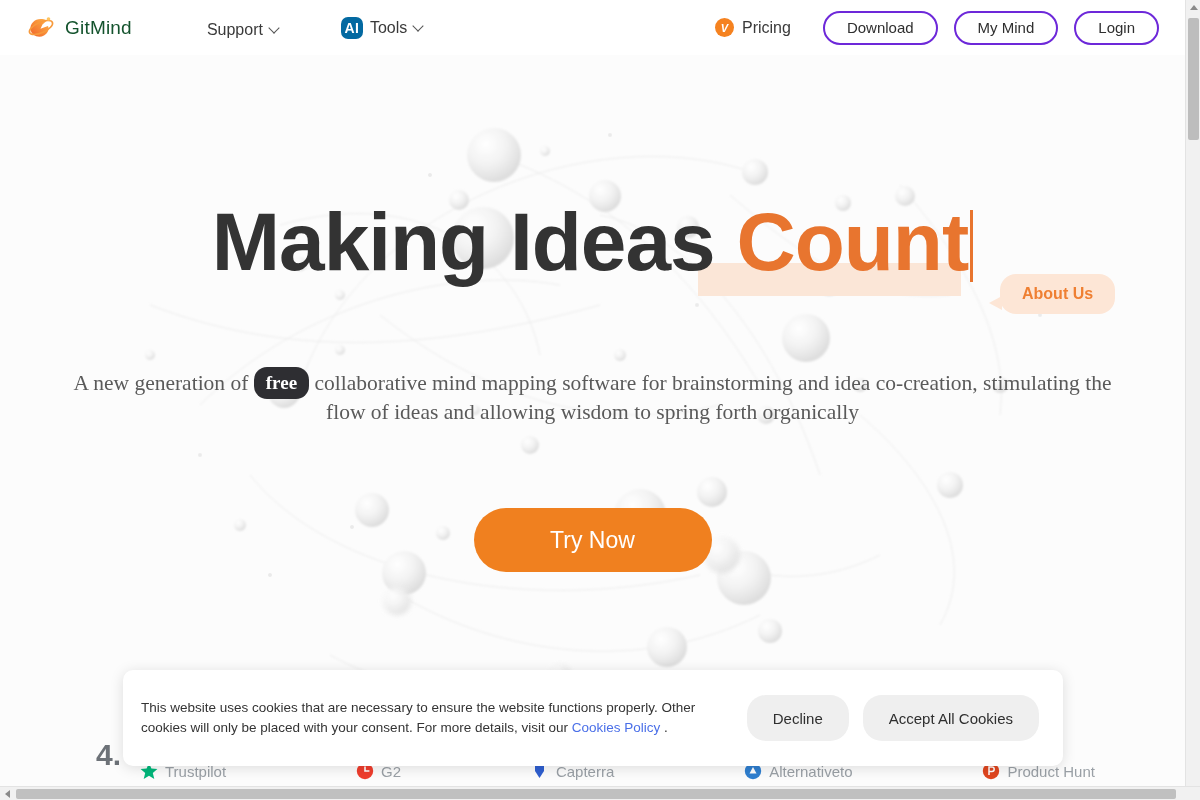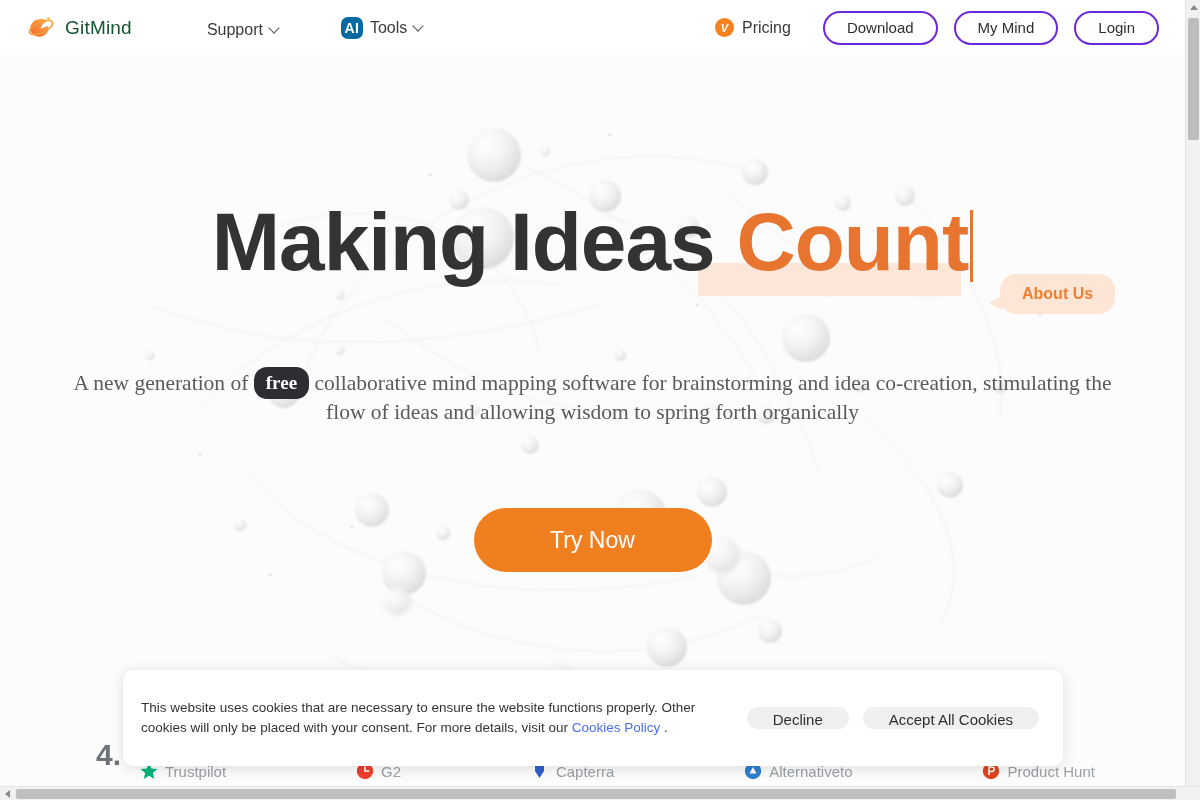--- a/index.html
+++ b/index.html
@@ -190,21 +190,21 @@
     padding: 0 18px 0 18px;
     z-index: 60;
   }
   .cookie-text {
     font-size: 13.5px; line-height: 20px; color: #343434;
     width: 572px;
   }
   .cookie-link { color: #4a6fe8; cursor: pointer; }
   .cookie-actions { margin-left: auto; display: flex; gap: 14px; padding-right: 6px; }
   .cookie-btn {
-    height: 22px; padding: 4px 26px;
+    height: 46px; padding: 4px 26px;
     background: #efefef; border: none; border-radius: 19px;
     font-size: 15px; color: #2f2f2f;
     font-family: "Liberation Sans", sans-serif;
     cursor: pointer; white-space: nowrap;
   }
 
   
   #vscroll {
     position: absolute; right: 0; top: 0;
     width: 15px; height: 786px;

